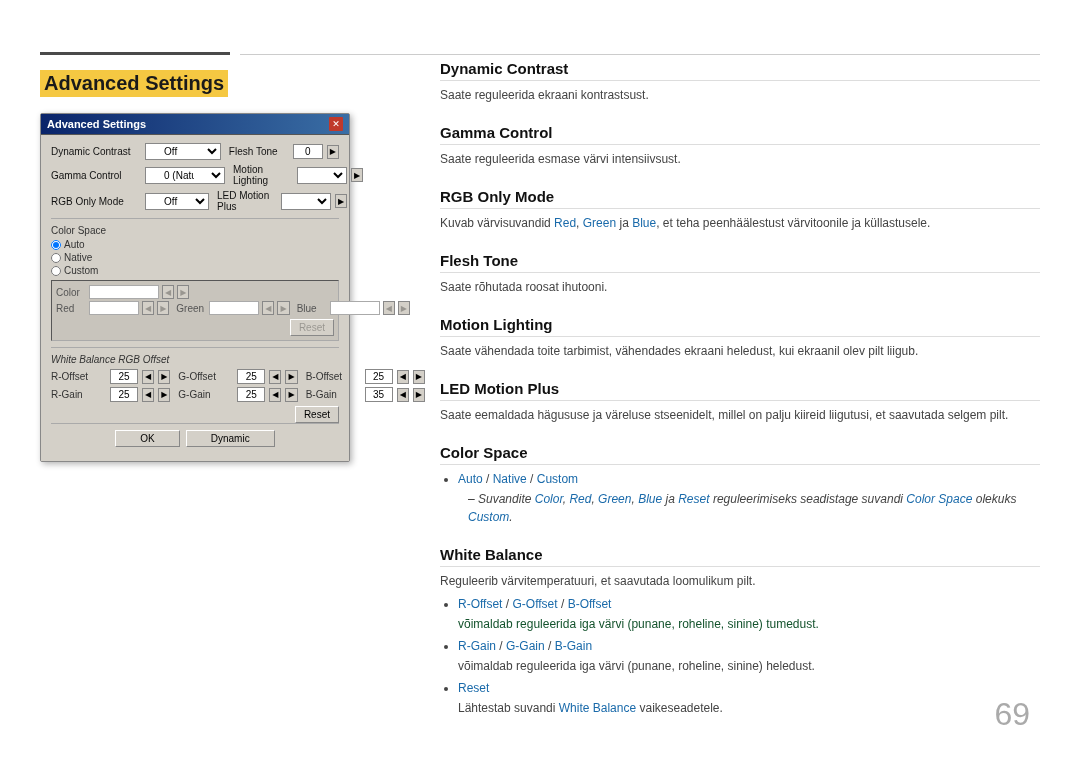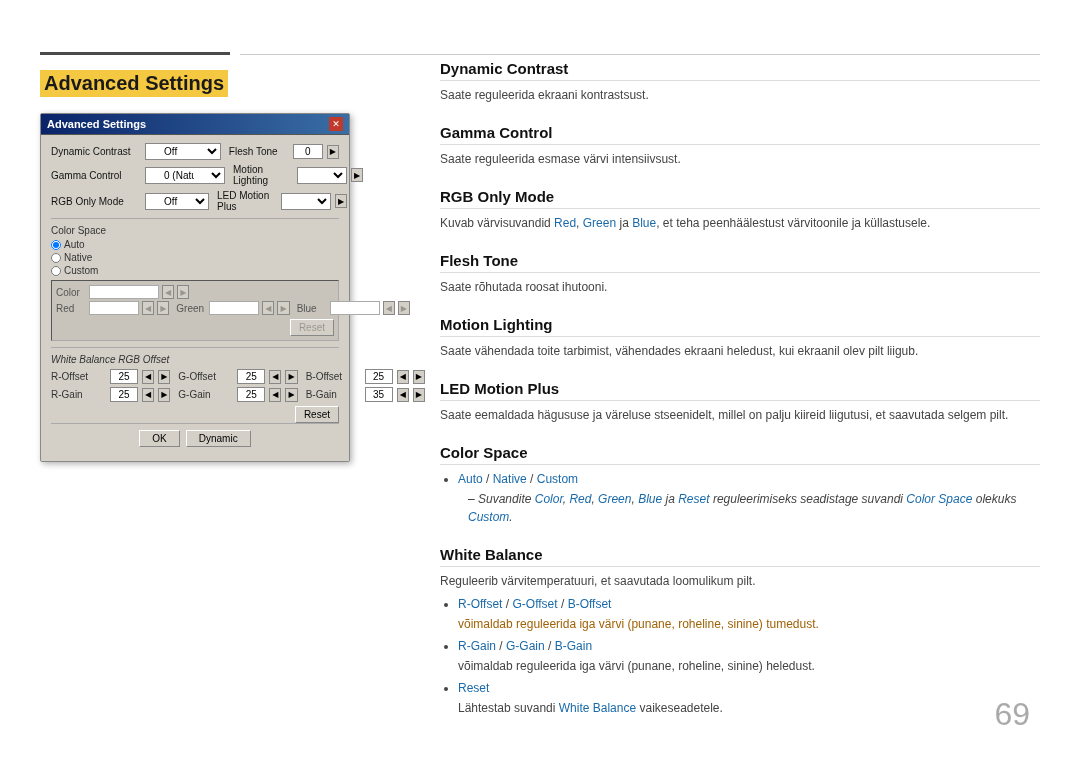--- a/index.html
+++ b/index.html
@@ -238,21 +238,21 @@
       padding: 6px;
       border-top: 1px solid #aaa;
     }
 
     .footer-btn {
       background: #d4d0c8;
       border: 1px solid #888;
       border-top-color: #fff;
       border-left-color: #fff;
       font-size: 10px;
-      padding: 2px 12px;
+      padding: 2px 24px;
       cursor: pointer;
     }
 
     
     .right-panel {
       position: absolute;
       top: 60px;
       left: 440px;
       right: 40px;
     }
@@ -500,21 +500,21 @@
       </li>
     </ul>
   </div>
 
   <div class="topic">
     <div class="topic-title">White Balance</div>
     <div class="topic-desc">Reguleerib värvitemperatuuri, et saavutada loomulikum pilt.</div>
     <ul class="topic-list">
       <li>
         <span class="link-blue">R-Offset</span> / <span class="link-blue">G-Offset</span> / <span class="link-blue">B-Offset</span>
-        <div style="padding-left:0;font-size:12px;color:#a16207;margin-top:2px;">võimaldab reguleerida iga värvi (punane, roheline, sinine) tumedust.</div>
+        <div style="padding-left:0;font-size:12px;color:#14532d;margin-top:2px;">võimaldab reguleerida iga värvi (punane, roheline, sinine) tumedust.</div>
       </li>
       <li>
         <span class="link-blue">R-Gain</span> / <span class="link-blue">G-Gain</span> / <span class="link-blue">B-Gain</span>
         <div style="padding-left:0;font-size:12px;color:#444;margin-top:2px;">võimaldab reguleerida iga värvi (punane, roheline, sinine) heledust.</div>
       </li>
       <li>
         <span class="link-blue">Reset</span>
         <div style="padding-left:0;font-size:12px;color:#444;margin-top:2px;">Lähtestab suvandi <span class="link-blue">White Balance</span> vaikeseadetele.</div>
       </li>
     </ul>

